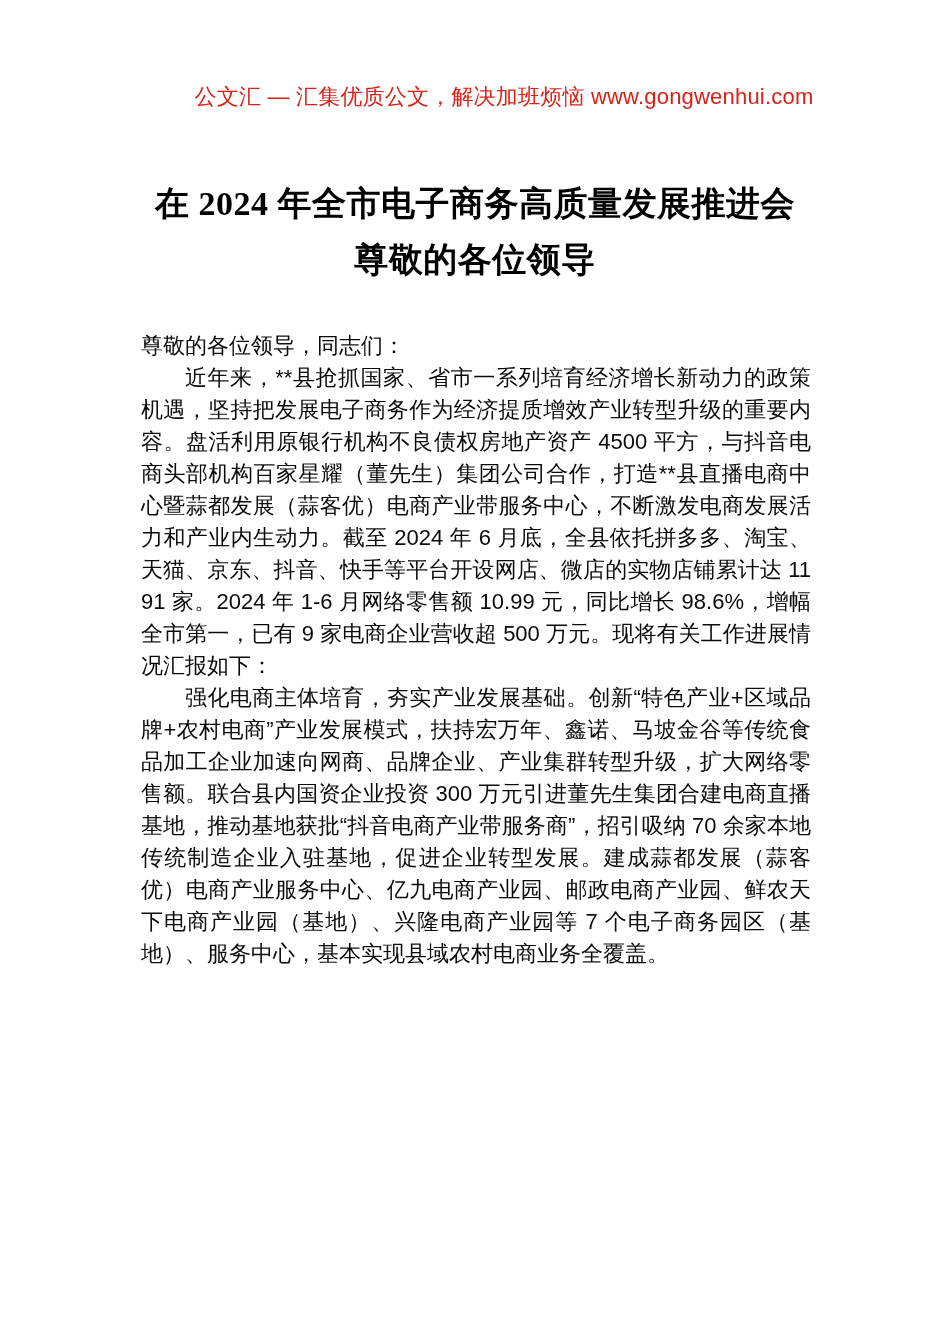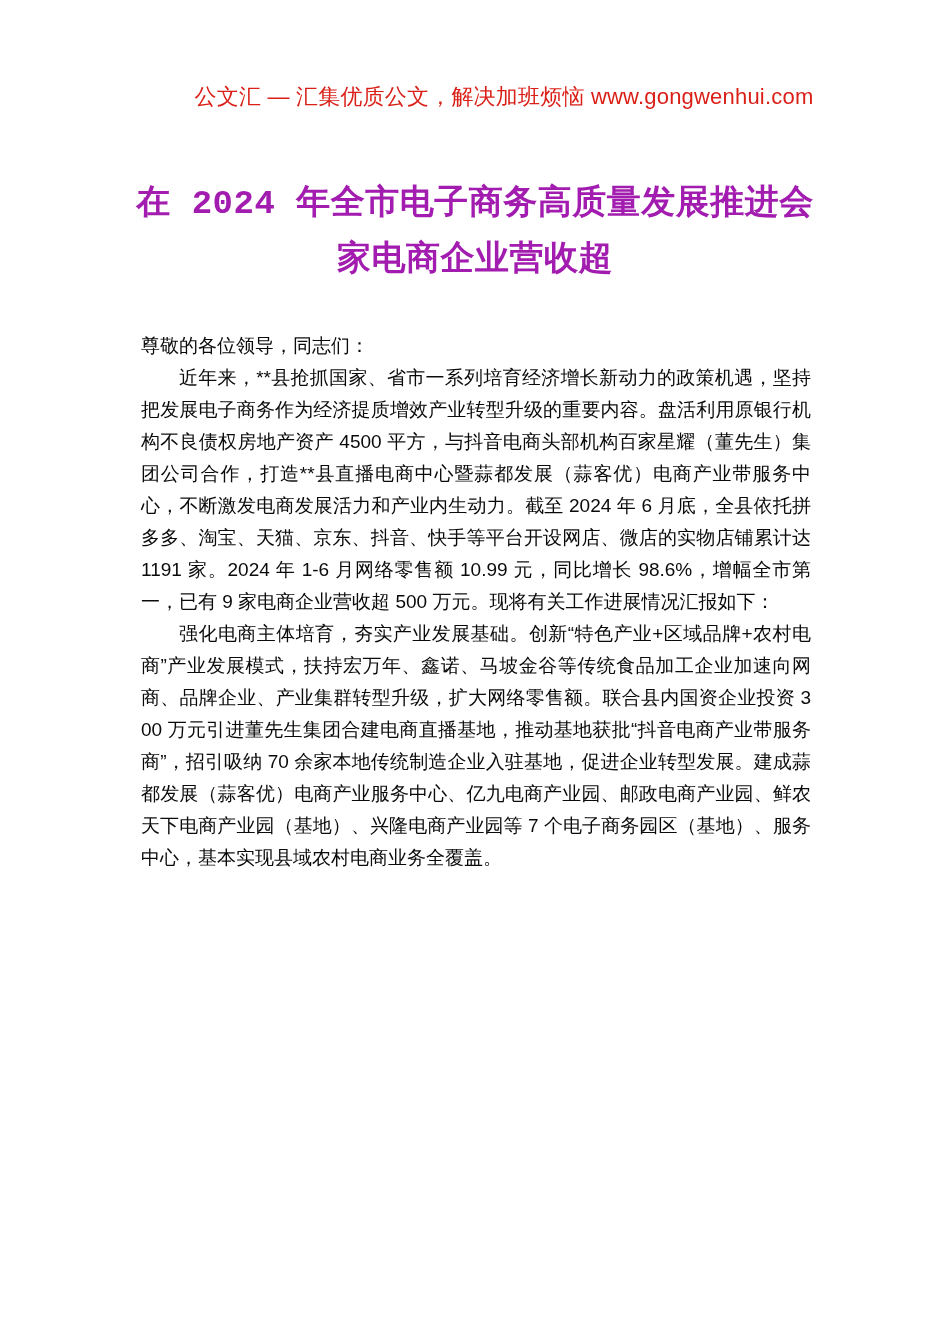--- a/index.html
+++ b/index.html
@@ -48,31 +48,31 @@
   .doc-title {
     position: absolute;
     left: 120px;
     top: 176px;
     width: 710px;
     text-align: center;
     font-size: 34px;
     line-height: 56px;
     font-weight: 600;
     letter-spacing: 0.5px;
-    color: #a21caf;
-    font-family: Liberation Mono, monospace;
+    color: #000000;
+    font-family: Liberation Serif, serif;
   }
 
   
   .doc-body {
     position: absolute;
     left: 141px;
     top: 330px;
     width: 670px;
-    font-size: 19px;
+    font-size: 22px;
     line-height: 32px;
     color: #0a0a0a;
     font-family: "Liberation Sans", "DejaVu Sans", sans-serif;
   }
   .para {
     margin: 0;
     text-align: justify;
     text-justify: inter-ideograph;
     text-align-last: left;
     word-break: break-all;
@@ -85,21 +85,21 @@
 <body>
 
 <div class="page">
 
   <div class="site-banner">
     <span class="bn-cn">公文汇 — 汇集优质公文，解决加班烦恼</span><span>&nbsp;</span><span class="bn-url">www.gongwenhui.com</span>
   </div>
 
   <div class="doc-title">
     <div>在 2024 年全市电子商务高质量发展推进会</div>
-    <div>家电商企业营收超</div>
+    <div>尊敬的各位领导</div>
   </div>
 
   <div class="doc-body">
     <p class="para salutation">尊敬的各位领导，同志们：</p>
     <p class="para indent">近年来，**县抢抓国家、省市一系列培育经济增长新动力的政策机遇，坚持把发展电子商务作为经济提质增效产业转型升级的重要内容。盘活利用原银行机构不良债权房地产资产 4500 平方，与抖音电商头部机构百家星耀（董先生）集团公司合作，打造**县直播电商中心暨蒜都发展（蒜客优）电商产业带服务中心，不断激发电商发展活力和产业内生动力。截至 2024 年 6 月底，全县依托拼多多、淘宝、天猫、京东、抖音、快手等平台开设网店、微店的实物店铺累计达 1191 家。2024 年 1-6 月网络零售额 10.99 元，同比增长 98.6%，增幅全市第一，已有 9 家电商企业营收超 500 万元。现将有关工作进展情况汇报如下：</p>
     <p class="para indent">强化电商主体培育，夯实产业发展基础。创新“特色产业+区域品牌+农村电商”产业发展模式，扶持宏万年、鑫诺、马坡金谷等传统食品加工企业加速向网商、品牌企业、产业集群转型升级，扩大网络零售额。联合县内国资企业投资 300 万元引进董先生集团合建电商直播基地，推动基地获批“抖音电商产业带服务商”，招引吸纳 70 余家本地传统制造企业入驻基地，促进企业转型发展。建成蒜都发展（蒜客优）电商产业服务中心、亿九电商产业园、邮政电商产业园、鲜农天下电商产业园（基地）、兴隆电商产业园等 7 个电子商务园区（基地）、服务中心，基本实现县域农村电商业务全覆盖。</p>
   </div>
 
 </div>
 

